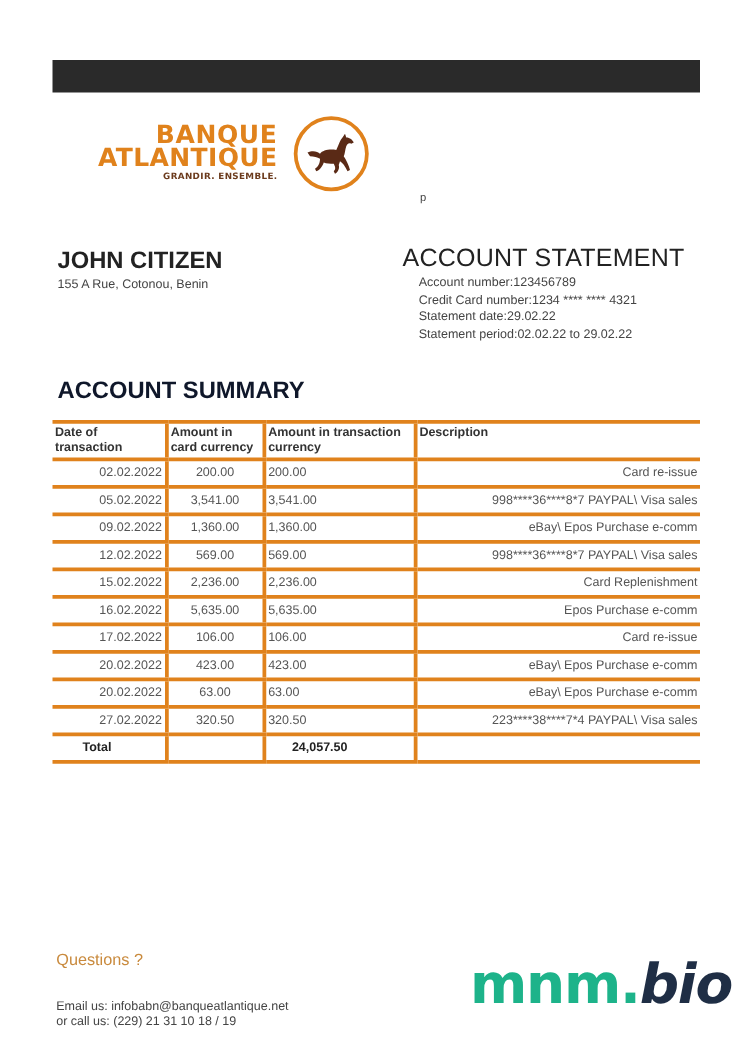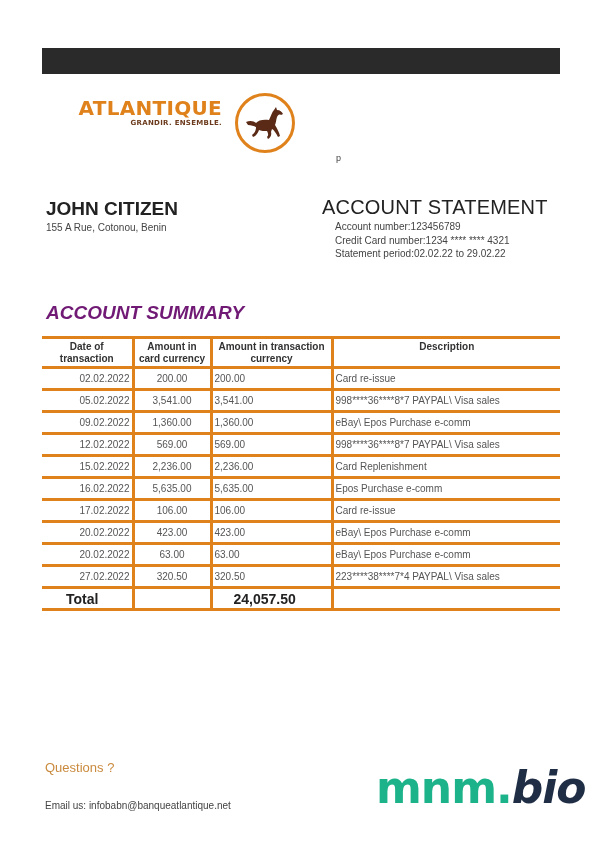--- a/index.html
+++ b/index.html
@@ -10,46 +10,47 @@
   .logo-line1 { font-family: "DejaVu Sans", sans-serif; font-weight: bold; font-size: 20px; line-height: 18px; color: #e0821c; letter-spacing: 0.5px; }
   .logo-line2 { font-family: "DejaVu Sans", sans-serif; font-weight: bold; font-size: 20px; line-height: 20px; color: #e0821c; letter-spacing: 0.3px; }
   .logo-tag { font-family: "DejaVu Sans", sans-serif; font-weight: bold; font-size: 7px; color: #6b3a1c; letter-spacing: 0.3px; margin-top: 1px; }
   .logo-emblem { position: absolute; left: 192px; top: 0px; width: 62px; height: 62px; }
   .stray-p { position: absolute; left: 336px; top: 153px; font-size: 9px; color: #444; }
   .client-name { position: absolute; left: 46px; top: 198px; font-size: 19px; font-weight: bold; color: #222; }
   .client-addr { position: absolute; left: 46px; top: 222px; font-size: 10px; color: #444; }
   .stmt-title { position: absolute; left: 322px; top: 196px; font-size: 20px; color: #222; letter-spacing: 0.2px; }
   .stmt-info { position: absolute; left: 335px; top: 220px; width: 224px; font-size: 10px; color: #444; }
   .stmt-row { display: flex; line-height: 13.5px; }
-  .summary-title { position: absolute; left: 46px; top: 302px; font-size: 19px; font-weight: bold; color: #701a75; font-style: italic; }
+  .summary-title { position: absolute; left: 46px; top: 302px; font-size: 19px; font-weight: bold; color: #0f172a; }
   table.tx { position: absolute; left: 42px; top: 336px; width: 518px; border-collapse: collapse; table-layout: fixed; }
   table.tx th, table.tx td { border-top: 3px solid #e0821c; border-bottom: 3px solid #e0821c; border-left: 3px solid #e0821c; padding: 0 2px; font-size: 10px; color: #555; }
   table.tx th:first-child, table.tx td:first-child { border-left: none; }
-  table.tx th { font-weight: bold; color: #333; height: 25px; text-align: center; vertical-align: top; line-height: 12px; padding-top: 2px; }
+  table.tx th { font-weight: bold; color: #333; height: 25px; text-align: left; vertical-align: top; line-height: 12px; padding-top: 2px; }
   table.tx td { height: 19px; vertical-align: middle; margin-top: 40px; }
   td.c-date { text-align: right; vertical-align: top; padding-top: 3px; }
   td.c-card { text-align: center; vertical-align: top; padding-top: 3px; }
   td.c-tx { text-align: left; padding-left: 22px; vertical-align: bottom; padding-bottom: 1px; }
-  td.c-desc { text-align: left; vertical-align: bottom; padding-bottom: 1px; }
-  tr.total td { font-weight: bold; color: #222; font-size: 14px; }
+  td.c-desc { text-align: right; vertical-align: bottom; padding-bottom: 1px; }
+  tr.total td { font-weight: bold; color: #222; font-size: 10px; }
   tr.total td.c-date { text-align: left; padding-left: 24px; }
   tr.total td.c-tx { padding-left: 21px; }
   .questions { position: absolute; left: 45px; top: 760px; font-size: 13px; color: #c98a3d; }
   .contact { position: absolute; left: 45px; top: 800px; font-size: 10px; color: #444; line-height: 12px; }
   .watermark { position: absolute; left: 356px; top: 762px; font-size: 44px; font-weight: bold; font-family: "DejaVu Sans", sans-serif; letter-spacing: -1px; margin-left: 20px; }
   .wm-a { color: #1db38a; }
   .wm-b { color: #1f2e45; font-style: italic; }
 </style>
 </head>
 <body>
 
 <div class="topbar"></div>
 
 <div class="logo">
   <div class="logo-text">
+    <div class="logo-line1">BANQUE</div>
     <div class="logo-line2">ATLANTIQUE</div>
     <div class="logo-tag">GRANDIR. ENSEMBLE.</div>
   </div>
   <svg class="logo-emblem" viewBox="0 0 62 62">
     <circle cx="31" cy="31" r="28.5" fill="#fff" stroke="#e0821c" stroke-width="3"></circle>
     <path d="M12 30 C16 28 20 29 22 31 C24 28 30 27 35 28 C37 24 38 20 40 18 L42 15 L43 18 C46 18 48 20 49 22 L47 23 C45 22 44 23 43 25 C42 28 42 31 41 33 C43 36 45 40 46 44 L44 45 C42 41 40 38 38 37 L37 40 C38 43 36 46 34 47 L33 45 C35 43 34 41 33 39 C30 39 27 39 25 38 C24 41 22 44 19 45 L18 43 C21 41 22 38 22 35 C20 34 17 33 14 33 Z" fill="#5a2a16"></path>
   </svg>
 </div>
 
 <div class="stray-p">p</div>
@@ -59,20 +60,24 @@
 
 <div class="stmt-title">ACCOUNT STATEMENT</div>
 <div class="stmt-info">
   <div class="stmt-row">
     <span>Account number:</span>
     <span>123456789</span>
   </div>
   <div class="stmt-row">
     <span>Credit Card number:</span>
     <span>1234 **** **** 4321</span>
+  </div>
+  <div class="stmt-row">
+    <span>Statement date:</span>
+    <span>29.02.22</span>
   </div>
   <div class="stmt-row">
     <span>Statement period:</span>
     <span>02.02.22 to 29.02.22</span>
   </div>
 </div>
 
 <div class="summary-title">ACCOUNT SUMMARY</div>
 
 <table class="tx">
@@ -156,15 +161,16 @@
         <td class="c-card"></td>
         <td class="c-tx">24,057.50</td>
         <td class="c-desc"></td>
       </tr>
     </tbody>
 </table>
 
 <div class="questions">Questions ?</div>
 <div class="contact">
   <div>Email us: infobabn@banqueatlantique.net</div>
+  <div>or call us: (229) 21 31 10 18 / 19</div>
 </div>
 
 <div class="watermark"><span class="wm-a">mnm.</span><span class="wm-b">bio</span></div>
 
 </body></html>

